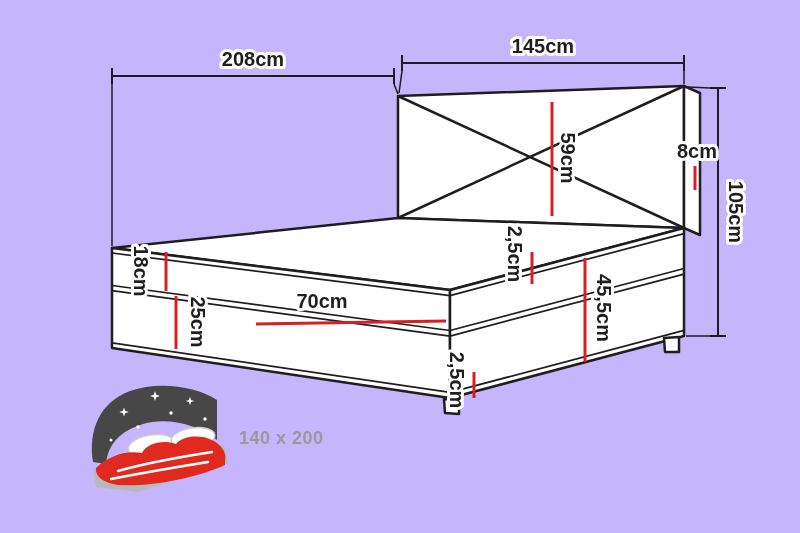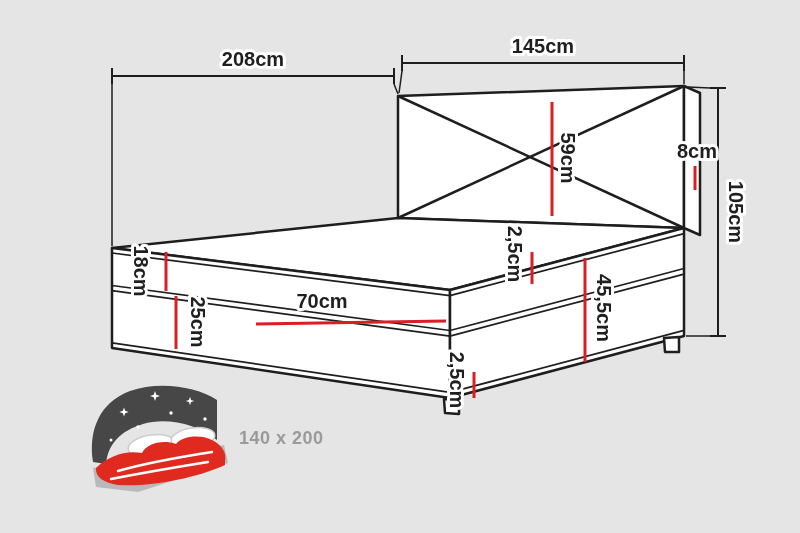--- a/index.html
+++ b/index.html
@@ -1,16 +1,16 @@
 <!DOCTYPE html>
 <html><head>
 <meta charset="utf-8">
 <style>
   html,body{margin:0;padding:0;background:#ffffff;}
-  .stage{position:relative;width:800px;height:533px;background:#e5e5e5;overflow:hidden;}
+  .stage{position:relative;width:800px;height:533px;background:#c4b5fd;overflow:hidden;}
   svg{display:block;}
   text{
     font-family:"Liberation Sans", sans-serif;
     font-size:20px;
     font-weight:600;
     fill:#1f1f1f;
   }
   .halo{
     paint-order:stroke;
     stroke:#ffffff;

